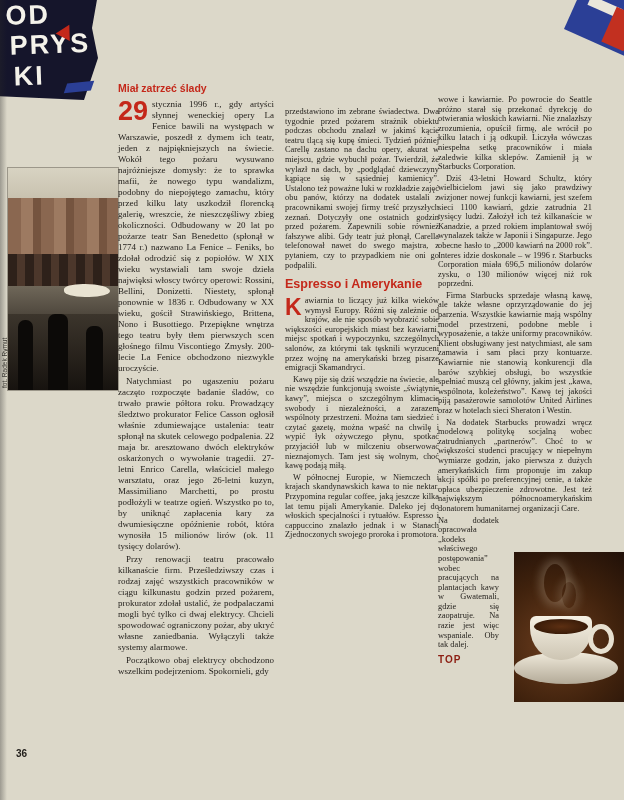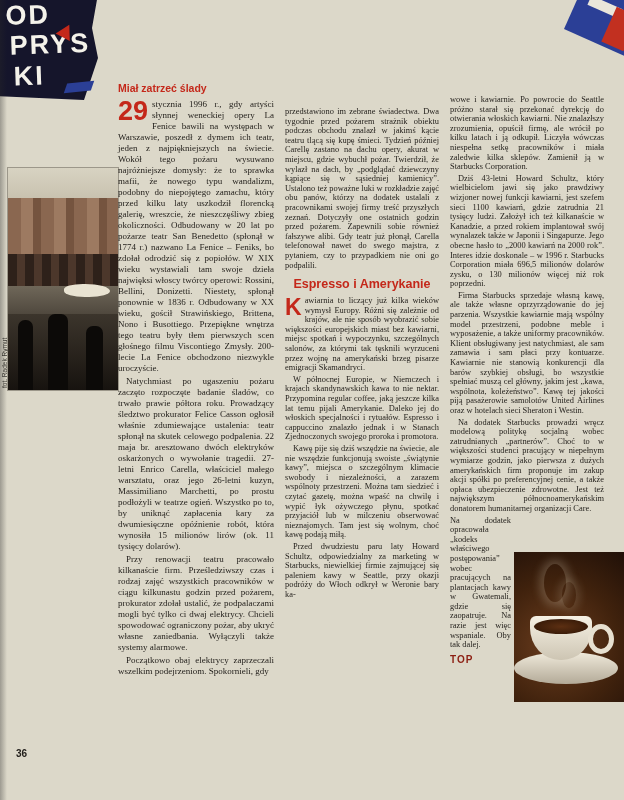--- a/index.html
+++ b/index.html
@@ -64,26 +64,26 @@
     position:absolute; left:1px; top:388px; transform:rotate(-90deg); transform-origin:0 0;
     font-family:"Liberation Sans", sans-serif; font-size:6.5px; color:#3c3a34; white-space:nowrap;
   }
 
   
   .col { position:absolute; color:#201d19; }
   .col p { margin:0 0 2px 0; text-align:justify; hyphens:auto;font-family:Liberation Serif, serif; -webkit-hyphens:auto; }
   .col p.ind { text-indent:8px; }
   .col1 { left:118px; top:82px;  width:156px; font-size:9px;   line-height:11px; }
   .col2 { left:285px; top:107px;  width:154px; font-size:8.4px; line-height:9.6px; }
-  .col3 { left:450px; top:95px;  width:154px; font-size:8.4px; line-height:9.6px; }
+  .col3 { left:438px; top:95px;  width:154px; font-size:8.4px; line-height:9.6px; }
 
   .head1 { color:#c4281a; font-family:"Liberation Sans", sans-serif; font-weight:bold;
            font-size:10.5px; line-height:12px; margin:0 0 5px 0; }
   .head2 { color:#c4281a; font-family:"Liberation Sans", sans-serif; font-weight:bold;
-           font-size:12.5px; line-height:14px; margin:7px 0 5px 0;text-align:center; }
+           font-size:12.5px; line-height:14px; margin:7px 0 5px 0; }
 
   .dropcap { float:left; color:#c4281a; font-family:"Liberation Sans", sans-serif; font-weight:bold; }
   .dc-num { font-size:27px; line-height:23px; margin:1px 4px 7px 0; }
   .dc-k   { font-size:23px; line-height:19px; margin:2px 3px 0 0; }
 
   .cup-spacer { float:right; width:104px; height:150px; margin:0 -16px 0 5px; }
 
   .signature { clear:none; font-family:"Liberation Sans", sans-serif; font-weight:bold;
                font-size:10px; color:#8c1e12; margin-top:5px; letter-spacing:1px; }
 
@@ -141,31 +141,30 @@
     <div class="ph-fig ph-fig3"></div>
   </figure>
   <div class="photo-caption">fot. Radek Rymut</div>
 
   <section class="col col1">
     <h2 class="head1">Miał zatrzeć ślady</h2>
     <span class="dropcap dc-num">29</span>
     <p>stycznia 1996 r., gdy artyści słynnej weneckiej opery La Fenice bawili na występach w Warszawie, poszedł z dymem ich teatr, jeden z najpiękniejszych na świecie. Wokół tego pożaru wysuwano najróżniejsze domysły: że to sprawka mafii, że nowego typu wandalizm, podobny do niepojętego zamachu, który przed kilku laty uszkodził florencką galerię, wreszcie, że nieszczęśliwy zbieg okoliczności. Odbudowany w 20 lat po pożarze teatr San Benedetto (spłonął w 1774 r.) nazwano La Fenice – Feniks, bo zdołał odrodzić się z popiołów. W XIX wieku wystawiali tam swoje dzieła najwięksi włoscy twórcy operowi: Rossini, Bellini, Donizetti. Niestety, spłonął ponownie w 1836 r. Odbudowany w XX wieku, gościł Strawińskiego, Brittena, Nono i Busottiego. Przepiękne wnętrza tego teatru były tłem pierwszych scen głośnego filmu Viscontiego Zmysły. 200-lecie La Fenice obchodzono niezwykle uroczyście.</p>
     <p class="ind">Natychmiast po ugaszeniu pożaru zaczęto rozpoczęte badanie śladów, co trwało prawie półtora roku. Prowadzący śledztwo prokurator Felice Casson ogłosił właśnie zdumiewające ustalenia: teatr spłonął na skutek celowego podpalenia. 22 maja br. aresztowano dwóch elektryków oskarżonych o wywołanie tragedii. 27-letni Enrico Carella, właściciel małego warsztatu, oraz jego 26-letni kuzyn, Massimiliano Marchetti, po prostu podłożyli w teatrze ogień. Wszystko po to, by uniknąć zapłacenia kary za dwumiesięczne opóźnienie robót, która wynosiła 15 milionów lirów (ok. 11 tysięcy dolarów).</p>
     <p class="ind">Przy renowacji teatru pracowało kilkanaście firm. Prześledziwszy czas i rodzaj zajęć wszystkich pracowników w ciągu kilkunastu godzin przed pożarem, prokurator zdołał ustalić, że podpalaczami mogli być tylko ci dwaj elektrycy. Chcieli spowodować ograniczony pożar, aby ukryć własne zaniedbania. Wyłączyli także systemy alarmowe.</p>
-    <p class="ind">Początkowo obaj elektrycy zaprzeczali wszelkim podejrzeniom. Spokornieli, gdy</p>
+    <p class="ind">Początkowo obaj elektrycy obchodzono wszelkim podejrzeniom. Spokornieli, gdy</p>
   </section>
 
   <section class="col col2">
     <p>przedstawiono im zebrane świadectwa. Dwa tygodnie przed pożarem strażnik obiektu podczas obchodu znalazł w jakimś kącie teatru tlącą się kupę śmieci. Tydzień później Carellę zastano na dachu opery, akurat w miejscu, gdzie wybuchł pożar. Twierdził, że wylazł na dach, by „podglądać dziewczyny kąpiące się w sąsiedniej kamienicy”. Ustalono też poważne luki w rozkładzie zajęć obu panów, którzy na dodatek ustalali z pracownikami swojej firmy treść przyszłych zeznań. Dotyczyły one ostatnich godzin przed pożarem. Zapewnili sobie również fałszywe alibi. Gdy teatr już płonął, Carella telefonował nawet do swego majstra, z pytaniem, czy to przypadkiem nie oni go podpalili.</p>
     <h2 class="head2">Espresso i Amerykanie</h2>
     <span class="dropcap dc-k">K</span>
     <p>awiarnia to liczący już kilka wieków wymysł Europy. Różni się zależnie od krajów, ale nie sposób wyobrazić sobie większości europejskich miast bez kawiarni, miejsc spotkań i wypoczynku, szczególnych salonów, za którymi tak tęsknili wyrzuceni przez wojnę na amerykański brzeg pisarze emigracji Skamandryci.</p>
+    <p class="ind">Kawę pije się dziś wszędzie na świecie, ale nie wszędzie funkcjonują swoiste „świątynie kawy”, miejsca o szczególnym klimacie swobody i niezależności, a zarazem wspólnoty przestrzeni. Można tam siedzieć i czytać gazetę, można wpaść na chwilę i wypić łyk ożywczego płynu, spotkać przyjaciół lub w milczeniu obserwować nieznajomych. Tam jest się wolnym, choć kawę podają miłą.</p>
     <p class="ind">W północnej Europie, w Niemczech i krajach skandynawskich kawa to nie nektar. Przypomina regular coffee, jaką jeszcze kilka lat temu pijali Amerykanie. Daleko jej do włoskich specjalności i rytuałów. Espresso i cappuccino znalazło jednak i w Stanach Zjednoczonych swojego proroka i promotora.</p>
-    <p class="ind">Kawę pije się dziś wszędzie na świecie, ale nie wszędzie funkcjonują swoiste „świątynie kawy”, miejsca o szczególnym klimacie swobody i niezależności, a zarazem wspólnoty przestrzeni. Można tam siedzieć i czytać gazetę, można wpaść na chwilę i wypić łyk ożywczego płynu, spotkać przyjaciół lub w milczeniu obserwować nieznajomych. Tam jest się wolnym, choć kawę podają miłą.</p>
-    <p class="ind">Przed dwudziestu paru laty Howard Schultz, odpowiedzialny za marketing w Starbucks, niewielkiej firmie zajmującej się paleniem kawy w Seattle, przy okazji podróży do Włoch odkrył w Weronie bary ka-</p>
   </section>
 
   <section class="col col3">
     <p>wowe i kawiarnie. Po powrocie do Seattle próżno starał się przekonać dyrekcję do otwierania włoskich kawiarni. Nie znalazłszy zrozumienia, opuścił firmę, ale wrócił po kilku latach i ją odkupił. Liczyła wówczas niespełna setkę pracowników i miała zaledwie kilka sklepów. Zamienił ją w Starbucks Corporation.</p>
     <p class="ind">Dziś 43-letni Howard Schultz, który wielbicielom jawi się jako prawdziwy wizjoner nowej funkcji kawiarni, jest szefem sieci 1100 kawiarń, gdzie zatrudnia 21 tysięcy ludzi. Założył ich też kilkanaście w Kanadzie, a przed rokiem implantował swój wynalazek także w Japonii i Singapurze. Jego obecne hasło to „2000 kawiarń na 2000 rok”. Interes idzie doskonale – w 1996 r. Starbucks Corporation miała 696,5 milionów dolarów zysku, o 130 milionów więcej niż rok poprzedni.</p>
     <p class="ind">Firma Starbucks sprzedaje własną kawę, ale także własne oprzyrządowanie do jej parzenia. Wszystkie kawiarnie mają wspólny model przestrzeni, podobne meble i wyposażenie, a także uniformy pracowników. Klient obsługiwany jest natychmiast, ale sam zamawia i sam płaci przy kontuarze. Kawiarnie nie stanowią konkurencji dla barów szybkiej obsługi, bo wszystkie spełniać muszą cel główny, jakim jest „kawa, wspólnota, koleżeństwo”. Kawę tej jakości piją pasażerowie samolotów United Airlines oraz w hotelach sieci Sheraton i Westin.</p>
     <p class="ind">Na dodatek Starbucks prowadzi wręcz modelową politykę socjalną wobec zatrudnianych „partnerów”. Choć to w większości studenci pracujący w niepełnym wymiarze godzin, jako pierwsza z dużych amerykańskich firm proponuje im zakup akcji spółki po preferencyjnej cenie, a także opłaca ubezpieczenie zdrowotne. Jest też największym północnoamerykańskim donatorem humanitarnej organizacji Care.</p>
     <div class="cup-spacer"></div>
     <p>Na dodatek opracowała „kodeks właściwego postępowania” wobec pracujących na plantacjach kawy w Gwatemali, gdzie się zaopatruje. Na razie jest więc wspaniale. Oby tak dalej.</p>
     <div class="signature">TOP</div>

